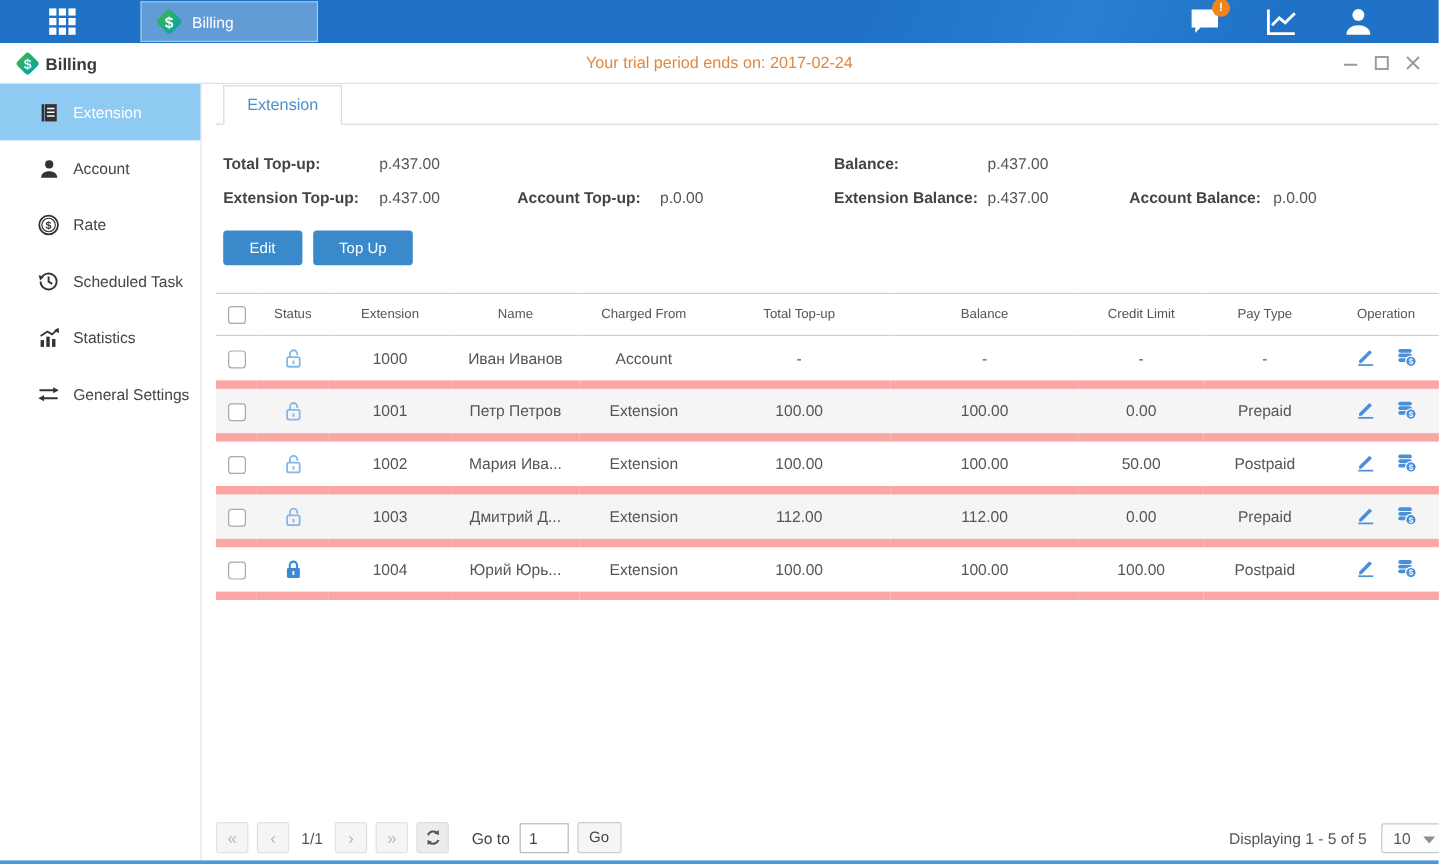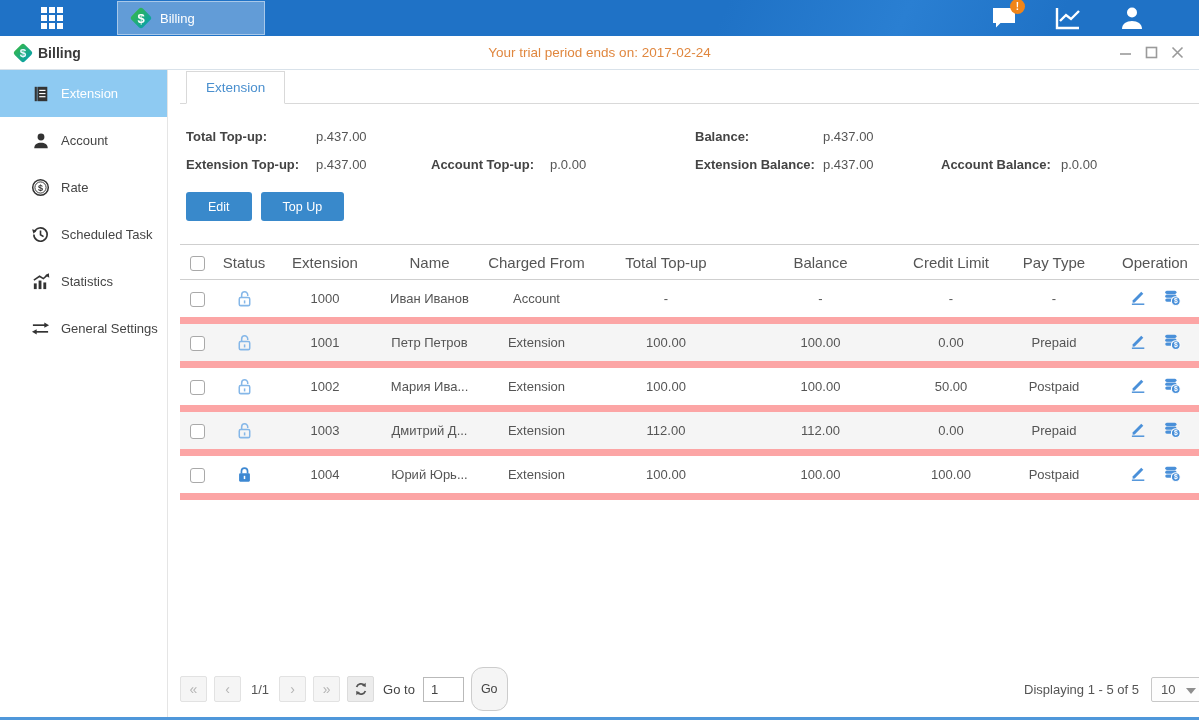--- a/index.html
+++ b/index.html
@@ -72,21 +72,21 @@
   
   .btnrow{margin:20px 0 0 6px;display:flex;gap:9px;}
   .btn{
     background:var(--accent);color:#fff;font-size:12.5px;border:none;border-radius:3px;
     height:29px;padding:0 22px;cursor:pointer;font-family:inherit;
   }
   
   table{border-collapse:collapse;table-layout:fixed;width:100%;margin-top:23px;}
   thead th{
     border-top:1px solid #cfcfcf;border-bottom:1px solid #cfcfcf;
-    height:32px;font-weight:normal;color:#555;font-size:15px;text-align:center;
+    height:32px;font-weight:normal;color:#555;font-size:11px;text-align:center;
   }
   tbody td{height:35px;text-align:center;font-size:13px;color:#555;border-bottom:7px solid #fca5a5;}
   tbody tr:nth-child(even){background:#f5f5f5;}
   th:nth-child(1),td:nth-child(1){width:32px;}
   th:nth-child(2),td:nth-child(2){width:58px;}
   th:nth-child(3),td:nth-child(3){width:100px;}
   th:nth-child(4),td:nth-child(4){width:105px;margin-top:39px;}
   th:nth-child(5),td:nth-child(5){width:105px;}
   th:nth-child(6),td:nth-child(6){width:150px;}
   th:nth-child(7),td:nth-child(7){width:155px;}
@@ -103,28 +103,28 @@
     position:absolute;left:12px;right:13px;bottom:9px;
     display:flex;align-items:center;font-size:13px;color:#555;
   }
   .pgbtn{
     width:27px;height:26px;background:#f5f5f5;border:1px solid #e2e2e2;border-radius:2px;
     display:flex;align-items:center;justify-content:center;color:#b5b5b5;
     font-size:14px;margin-right:7px;cursor:pointer;box-sizing:border-box;
   }
   .pgbtn.refresh{background:#ececec;border-color:#dcdcdc;}
   .pageind{margin:0 10px 0 3px;color:#555;}
-  .goto-label{margin:0 8px 0 2px;color:#444;}
+  .goto-label{margin:0 8px 0 12px;color:#444;}
   .goto-input{
     width:32px;height:23px;border:1px solid #b9b9b9;font-size:13px;color:#444;
     padding:0 0 0 7px;font-family:inherit;box-sizing:content-box;
   }
   .go-btn{
-    margin-left:7px;height:44px;padding:0 9px;background:#f5f5f5;border:1px solid #ccc;
-    border-radius:12px;font-size:12.5px;color:#444;cursor:pointer;font-family:inherit;text-align:right;
+    margin-left:7px;height:26px;padding:0 9px;background:#f5f5f5;border:1px solid #ccc;
+    border-radius:2px;font-size:12.5px;color:#444;cursor:pointer;font-family:inherit;text-align:right;
   }
   .footer-right{margin-left:auto;display:flex;align-items:center;gap:12px;}
   .pagesize{
     width:54px;height:25px;border:1px solid #c8c8c8;background:#fdfdfd;border-radius:2px;
     display:flex;align-items:center;padding-left:9px;box-sizing:border-box;cursor:pointer;position:relative;
   }
   .pagesize .tri{
     position:absolute;right:8px;top:10px;width:0;height:0;
     border-left:5px solid transparent;border-right:5px solid transparent;border-top:6px solid #8f8f8f;
   }

